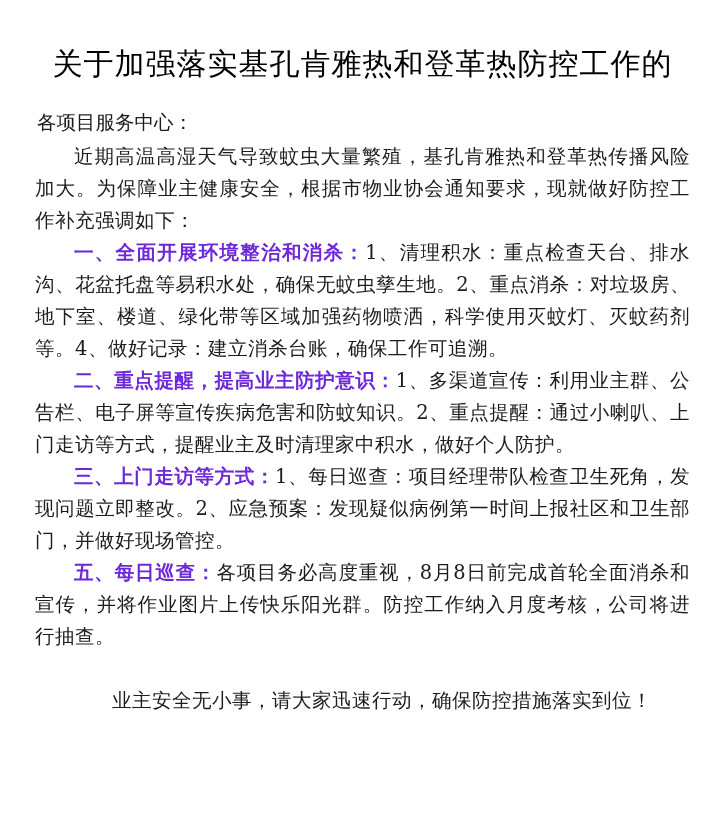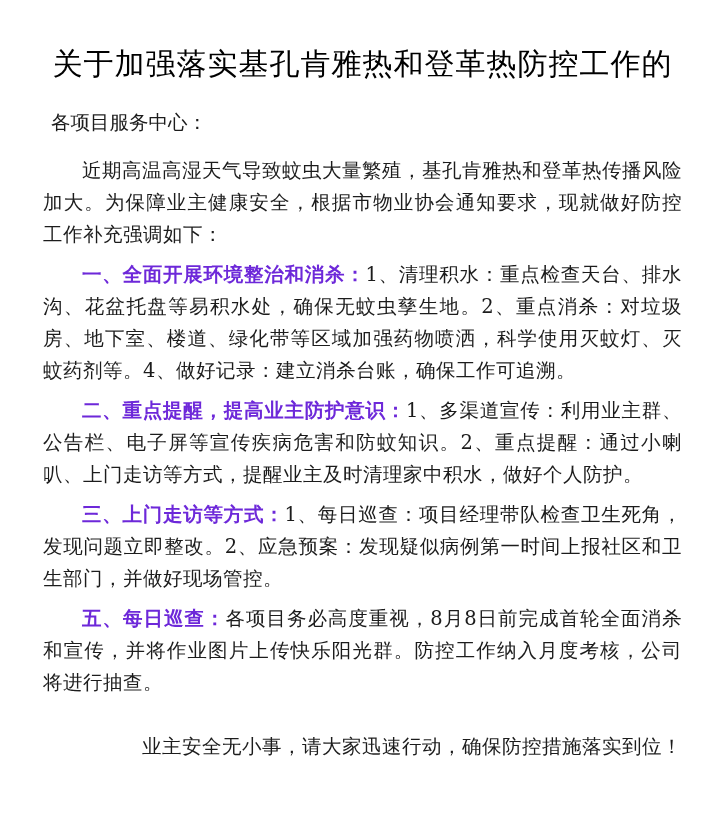--- a/index.html
+++ b/index.html
@@ -30,38 +30,38 @@
     line-height: 43px;
     font-weight: 400;
     text-align: center;
     color: #000000;
     letter-spacing: 1px;
   }
   .title-line {
     display: block;
   }
   .salutation {
-    margin: 16px;
+    margin: 2px;
     padding: 0;
     font-family: Liberation Serif, serif;
   }
   .para {
-    margin: 8px;
+    margin: 0;
     padding: 0;
     text-indent: 2em;
     text-align: justify;
     letter-spacing: 0.5px;
   }
   .para strong {
     font-weight: 700;
     color: #6d28d9;
   }
   .closing {
     margin-top: 32px;
-    text-align: right;
+    text-align: center;
   }
 </style>
 </head>
 <body>
 
 <div class="page">
 
   <h1 class="title">
     <span class="title-line">关于加强落实基孔肯雅热和登革热防控工作的</span>
   </h1>

